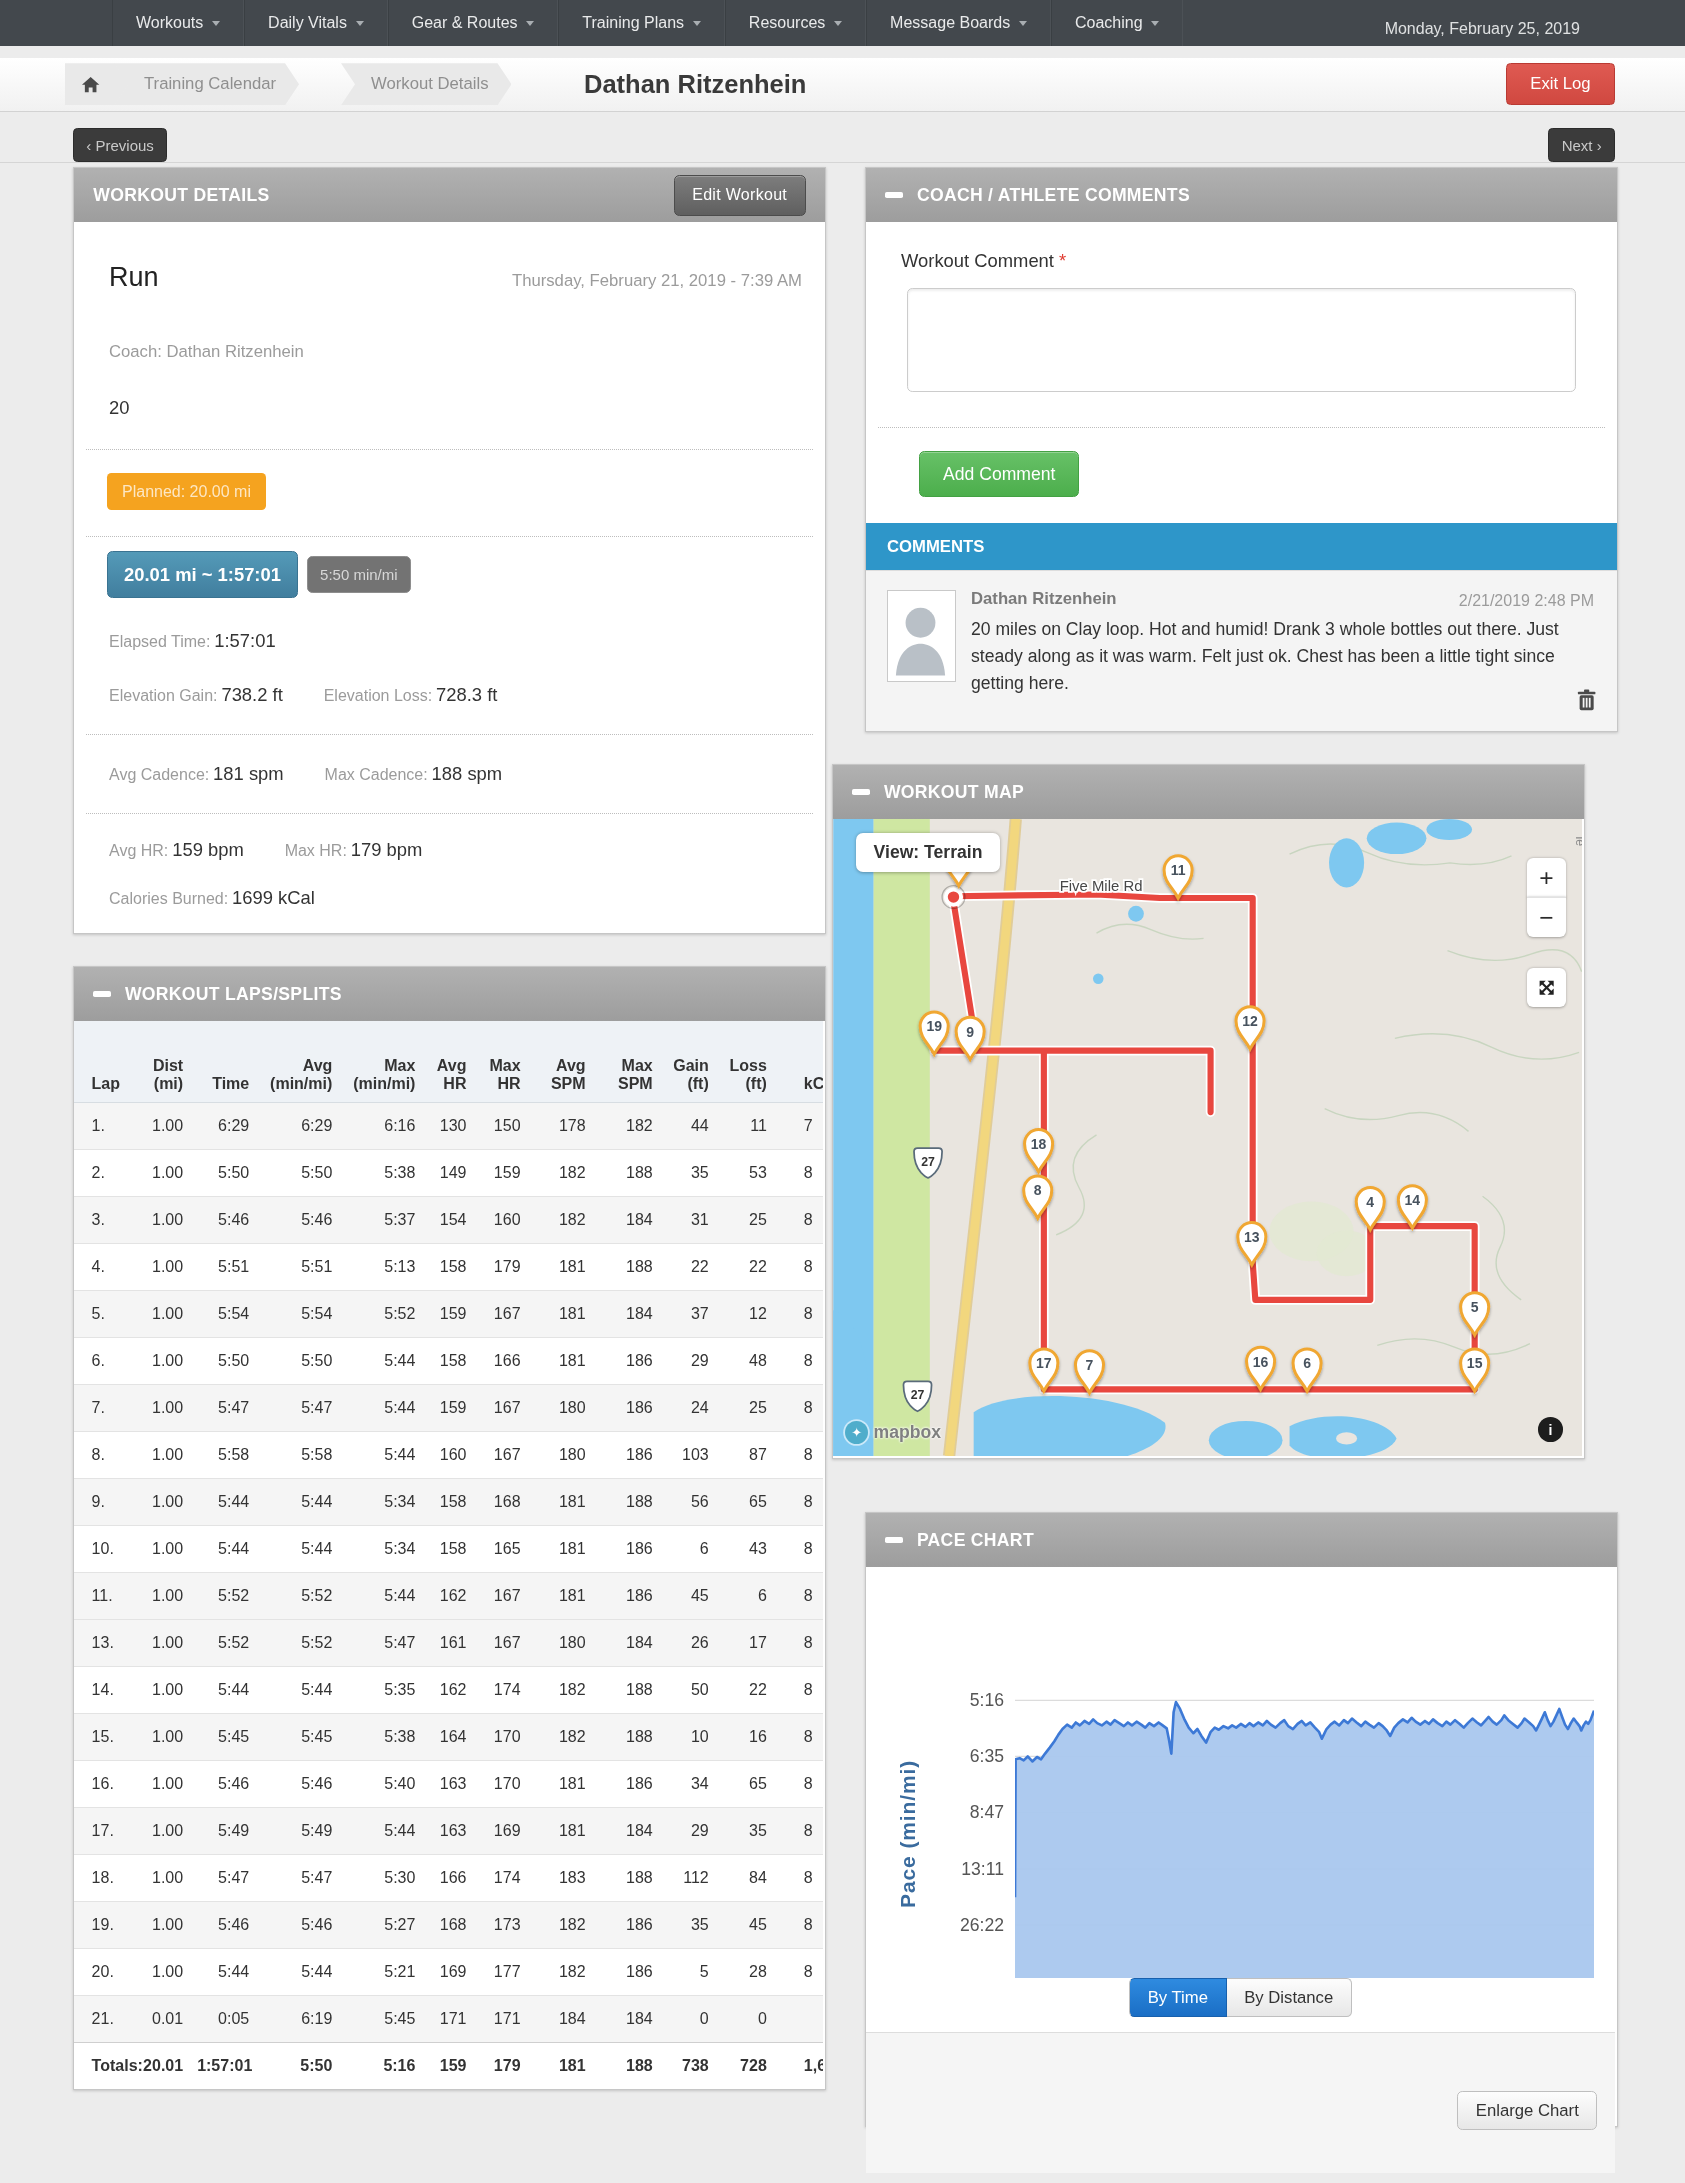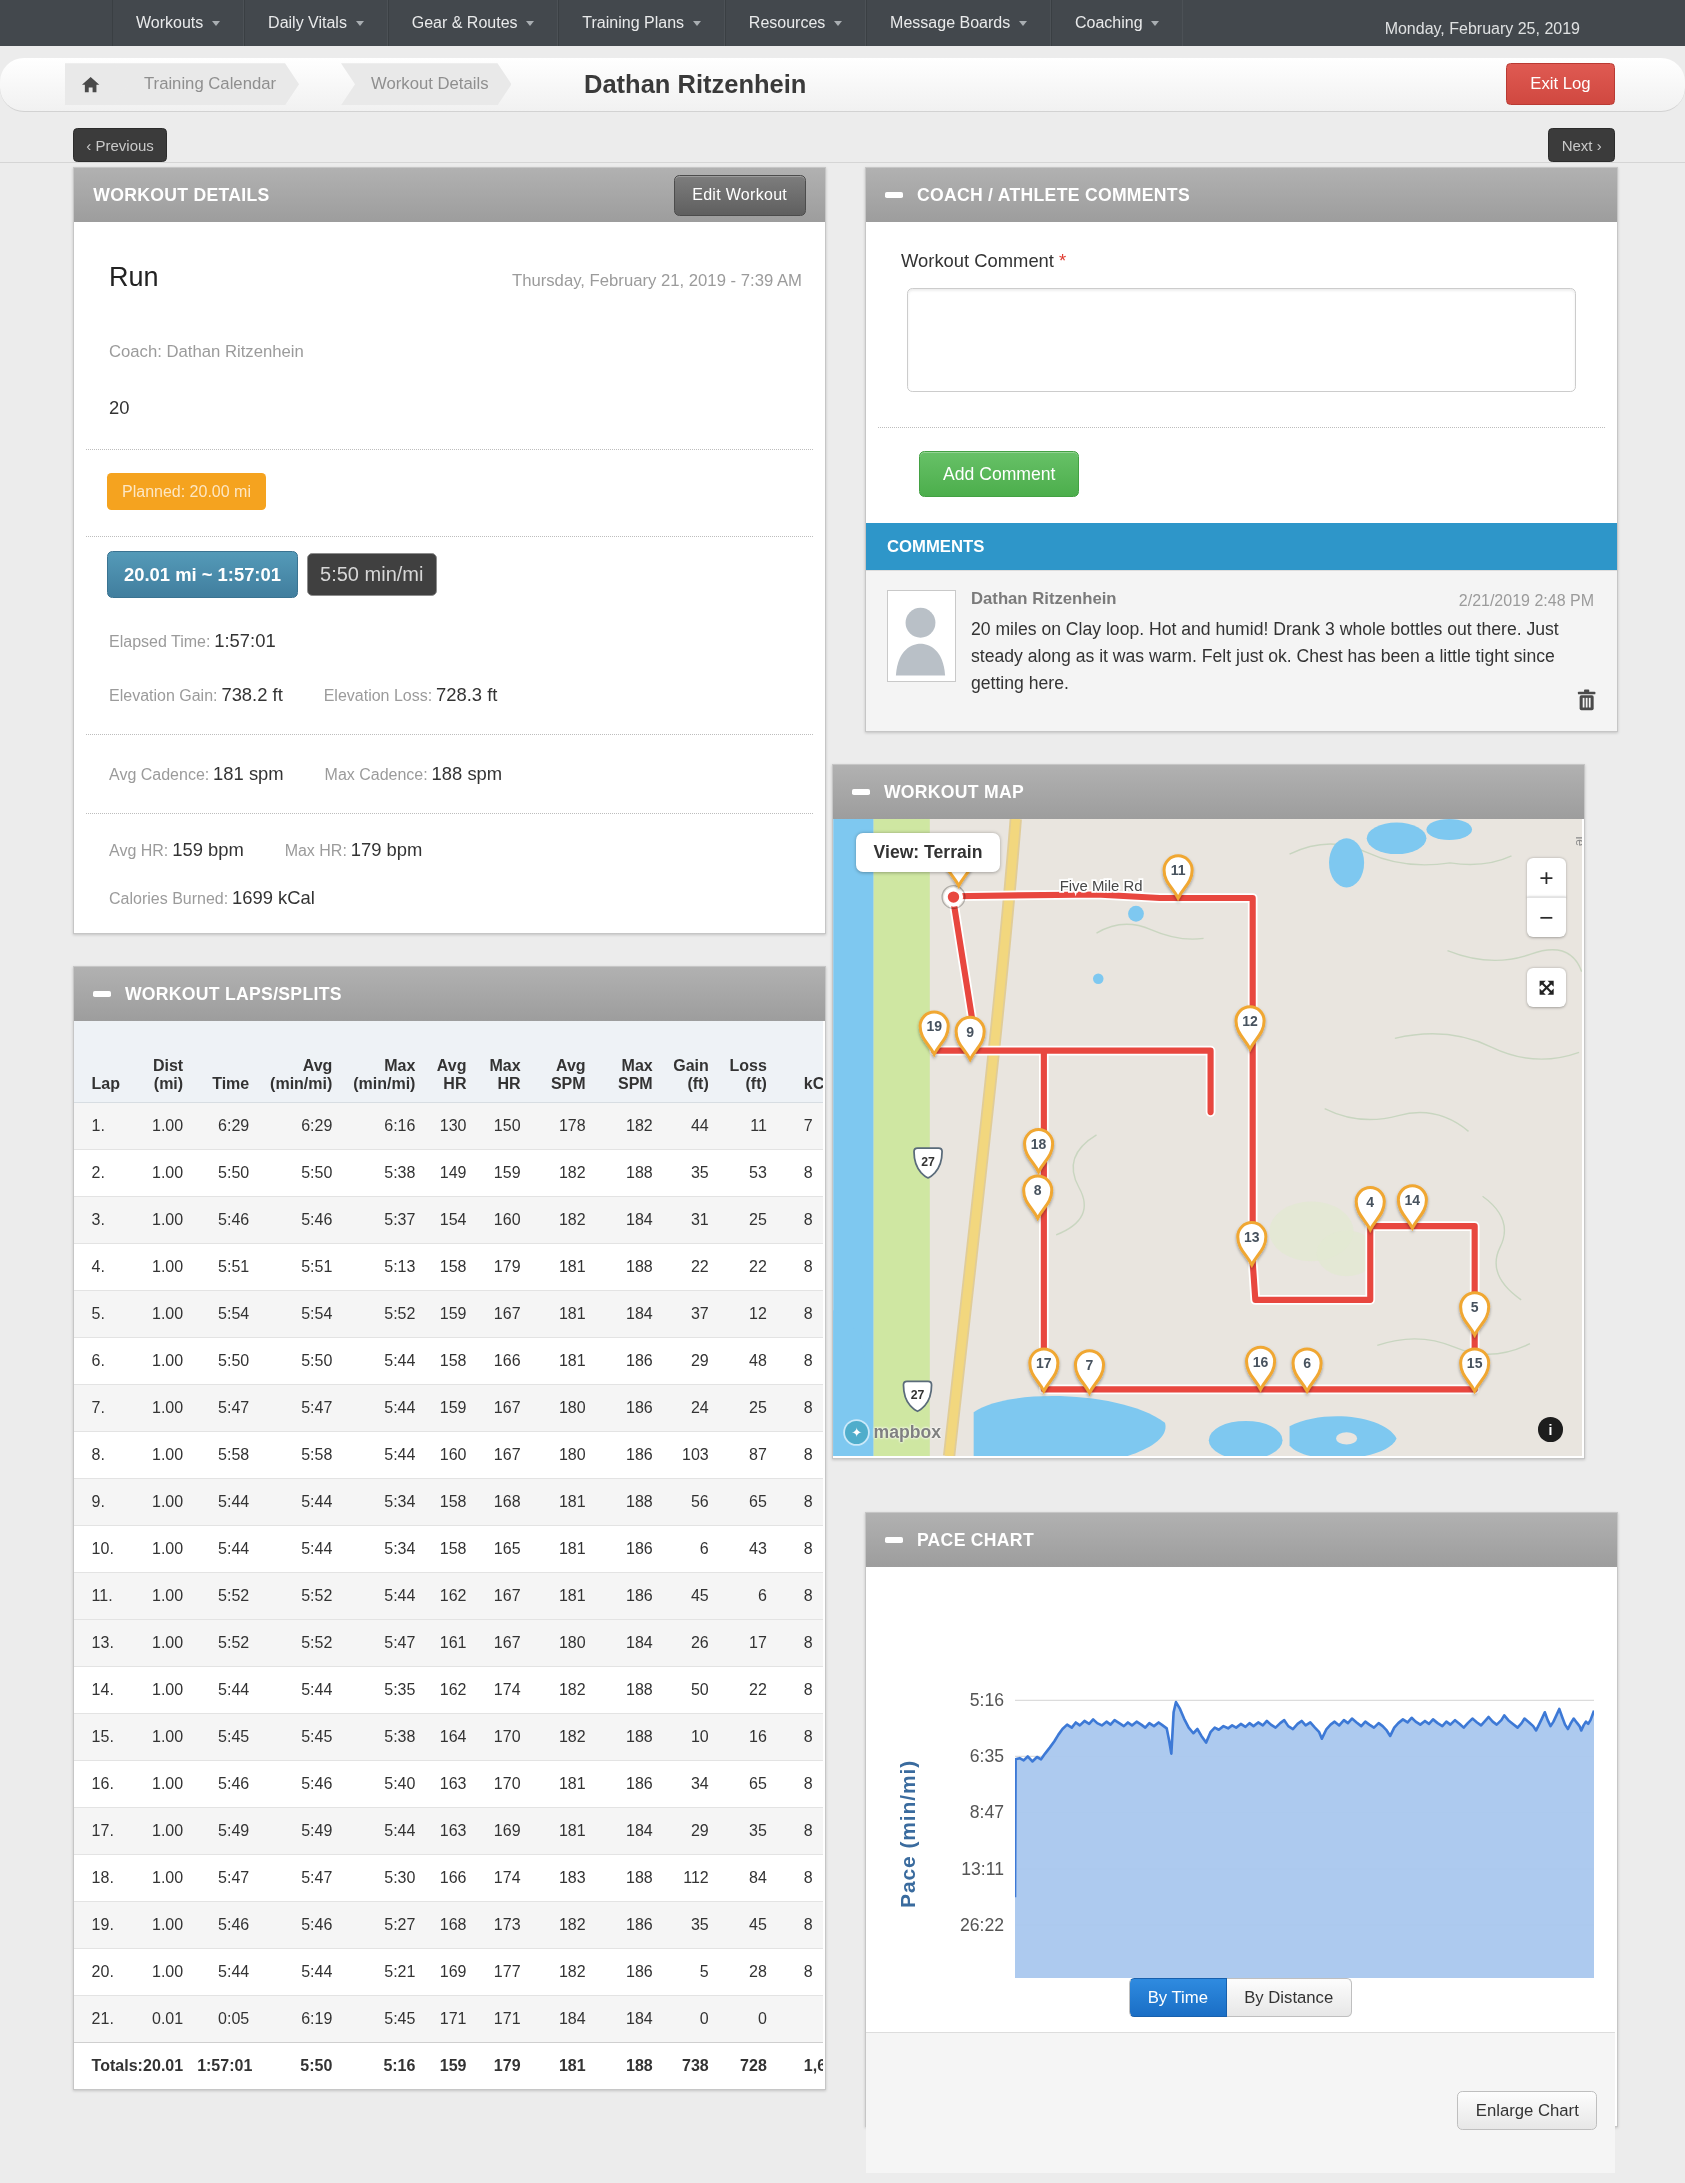--- a/index.html
+++ b/index.html
@@ -5,21 +5,21 @@
   html,body{margin:0;padding:0;background:#ececec;font-family:"Liberation Sans","DejaVu Sans",sans-serif;}
   .page{position:relative;width:1685px;height:2184px;overflow:hidden;background:#ececec;}
   
   .navbar{position:absolute;left:0;top:0;width:1685px;height:46px;background:#43484d;display:flex;align-items:stretch;}
   #nav-items{display:flex;margin-left:112px;}
   .nav-item{display:flex;align-items:center;padding:0 23px;border-left:0.9px solid #3a3f43;border-right:0.9px solid #4c5156;cursor:pointer;}
   .nav-label{color:#e9eaeb;font-size:16px;}
   .caret{width:0;height:0;border-left:4.4px solid transparent;border-right:4.4px solid transparent;border-top:5.3px solid #a9aeb2;margin-left:8.8px;}
   .nav-date{position:absolute;right:105px;top:0;height:58px;display:flex;align-items:center;color:#dfe1e2;font-size:16px;}
   
-  .crumbbar{position:absolute;left:0;top:58px;width:1685px;height:53px;background:linear-gradient(#ffffff,#f1f1f1);border-bottom:0.9px solid #d2d2d2;border-radius:24px;}
+  .crumbbar{position:absolute;left:0;top:58px;width:1685px;height:53px;background:linear-gradient(#ffffff,#f1f1f1);border-bottom:0.9px solid #d2d2d2;}
   .tag{position:absolute;top:5.3px;height:42px;background:#e9e9e9;display:flex;align-items:center;color:#8f8f8f;font-size:16.7px;}
   .tag.first{clip-path:polygon(0 0,calc(100% - 14px) 0,100% 50%,calc(100% - 14px) 100%,0 100%);padding:0 23px 0 16px;}
   .tag.next{clip-path:polygon(0 0,calc(100% - 14px) 0,100% 50%,calc(100% - 14px) 100%,0 100%,14px 50%);padding:0 23px 0 30px;}
   .crumb-title{position:absolute;left:584px;top:0;height:53px;display:flex;align-items:center;font-size:25.5px;font-weight:bold;color:#3a3a3a;}
   .exit-btn{position:absolute;right:70px;top:5.3px;width:107px;height:40px;background:linear-gradient(#df5a52,#d04840);border:0.9px solid #b93a33;border-radius:4.4px;color:#fff;font-size:16.7px;display:flex;align-items:center;justify-content:center;cursor:pointer;}
   
   .pager-btn{position:absolute;height:32px;background:#3b3b3b;border:0.9px solid #2c2c2c;border-radius:4.4px;color:#c9c9c9;font-size:15px;display:flex;align-items:center;padding:0 12.3px;cursor:pointer;}
   #prev-btn{left:73px;top:128px;}
   #next-btn{right:70px;top:128px;}
   .pager-rule{position:absolute;left:0;top:162px;width:1685px;border-top:0.9px solid #d5d5d5;}
@@ -36,21 +36,21 @@
   .wd-row1{display:flex;align-items:baseline;margin:40px 23px 0 35px;}
   .wd-title{font-size:27px;font-weight:normal;color:#222;}
   .wd-date{margin-left:auto;color:#9b9b9b;font-size:16.7px;}
   .wd-coach{margin:49px 0 0 35px;color:#9b9b9b;font-size:16.7px;}
   .wd-desc{margin:35px 0 0 35px;color:#333;font-size:18.4px;}
   .badge-orange{display:inline-block;margin:23px 0 0 33px;background:#f5a31f;border-radius:4.4px;padding:9.7px 15px;color:rgba(255,248,236,.8);font-size:16px;}
   .stats-row{display:flex;align-items:center;margin:21px 23px 0 35px;}
   .pencil{margin-left:auto;cursor:pointer;}
   .badges{display:flex;align-items:center;margin:14px 0 0 33px;}
   .badge-blue{background:linear-gradient(#549ab8,#417e9e);border:0.9px solid #3a7391;border-radius:5.3px;padding:11.4px 16px;color:#fff;font-size:18.4px;font-weight:bold;}
-  .badge-gray{background:#404040;border:0.9px solid #8d8d8d;border-radius:5.3px;padding:8.8px 12.3px;color:#d7d7d7;font-size:20px;margin-left:8.8px;}
+  .badge-gray{background:#737373;border:0.9px solid #8d8d8d;border-radius:5.3px;padding:8.8px 12.3px;color:#d7d7d7;font-size:15px;margin-left:8.8px;}
   .statline{margin:32px 0 0 35px;}
   .statline .pair{margin-right:37px;}
   
   #panel-laps{left:73px;top:966px;width:751px;}
   .laps-wrap{overflow:hidden;width:749px;}
   table.laps{border-collapse:collapse;width:790px;table-layout:fixed;font-size:16px;color:#333;}
   table.laps thead th{background:#eef2f6;border-bottom:0.9px solid #d7dde2;font-weight:bold;text-align:right;padding:8.8px 14px 8.8px 0;vertical-align:bottom;height:63px;}
   table.laps thead th:first-child{text-align:left;padding-left:17.6px;}
   table.laps thead th.kcal{text-align:left;padding:8.8px 0 8.8px 23px;}
   table.laps td{border-top:0.9px solid #e3e3e3;text-align:right;padding:14px 14px 14px 0;}

